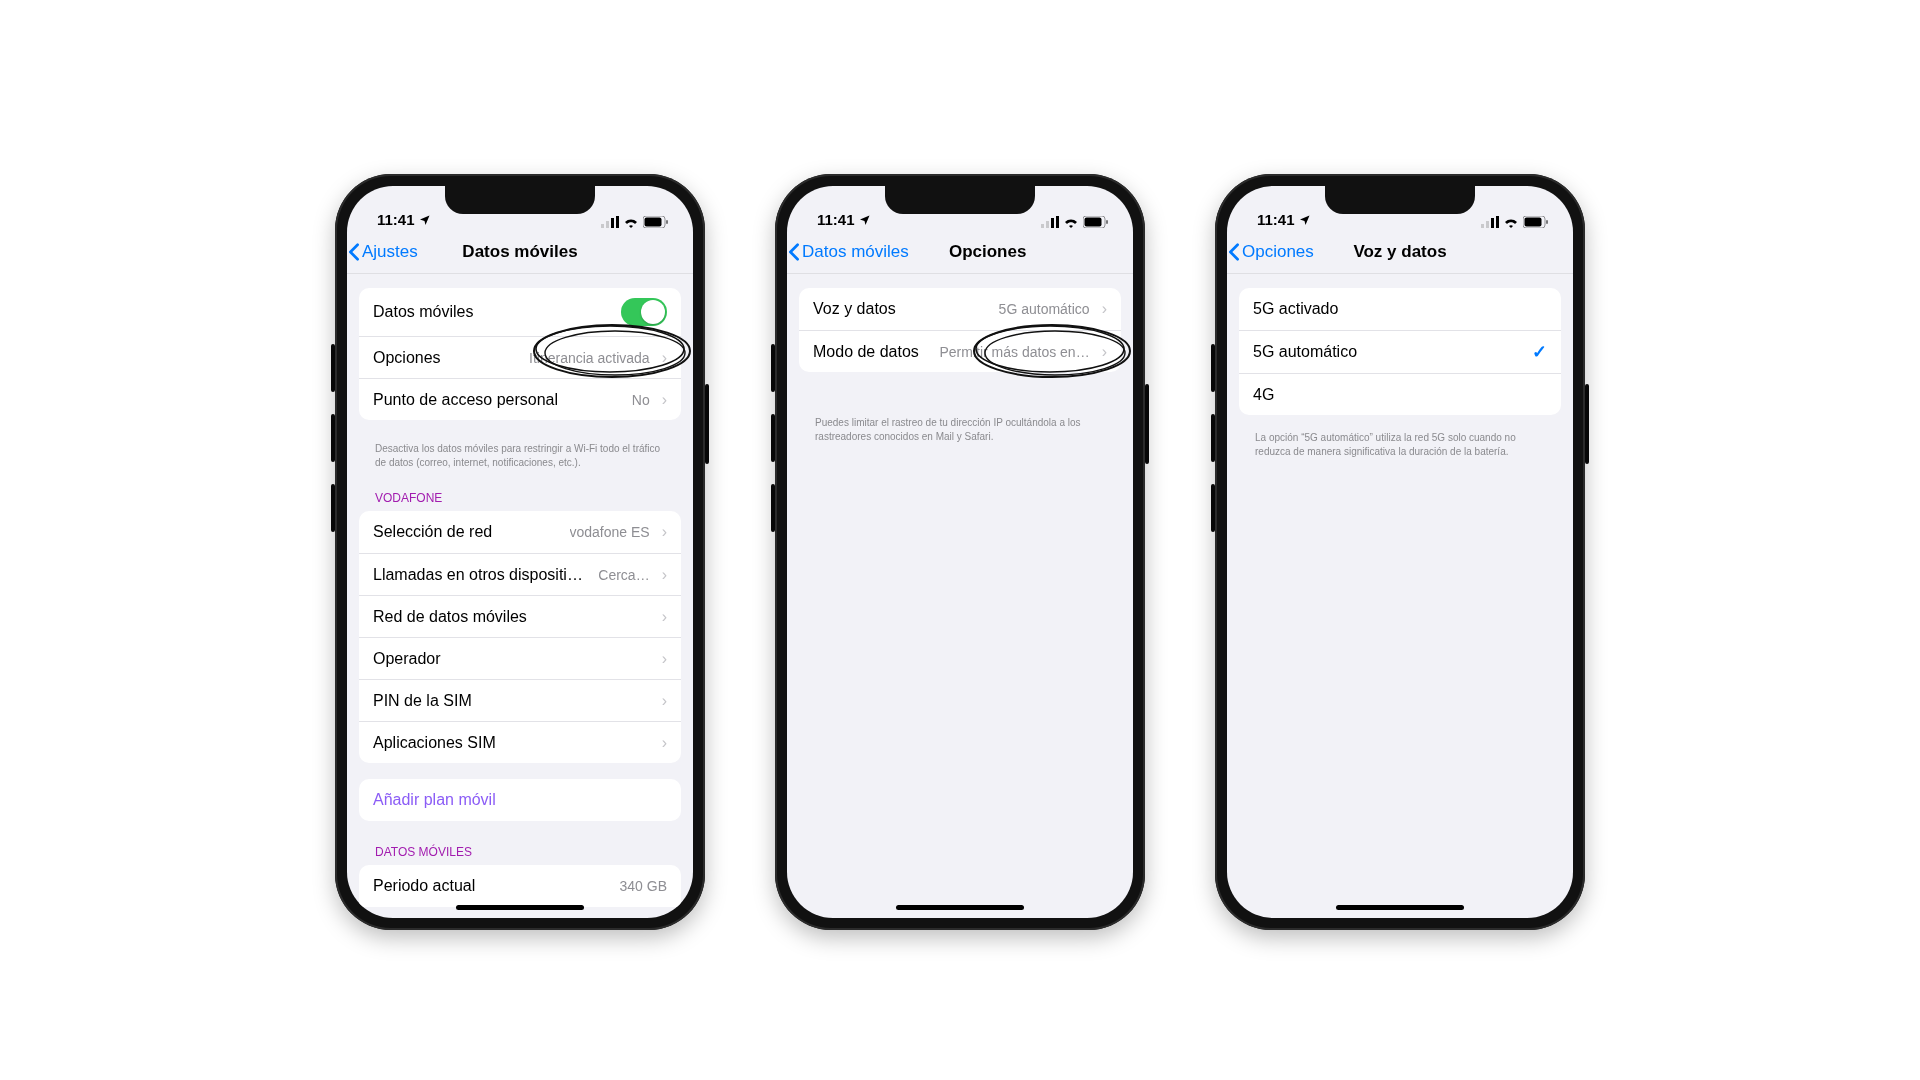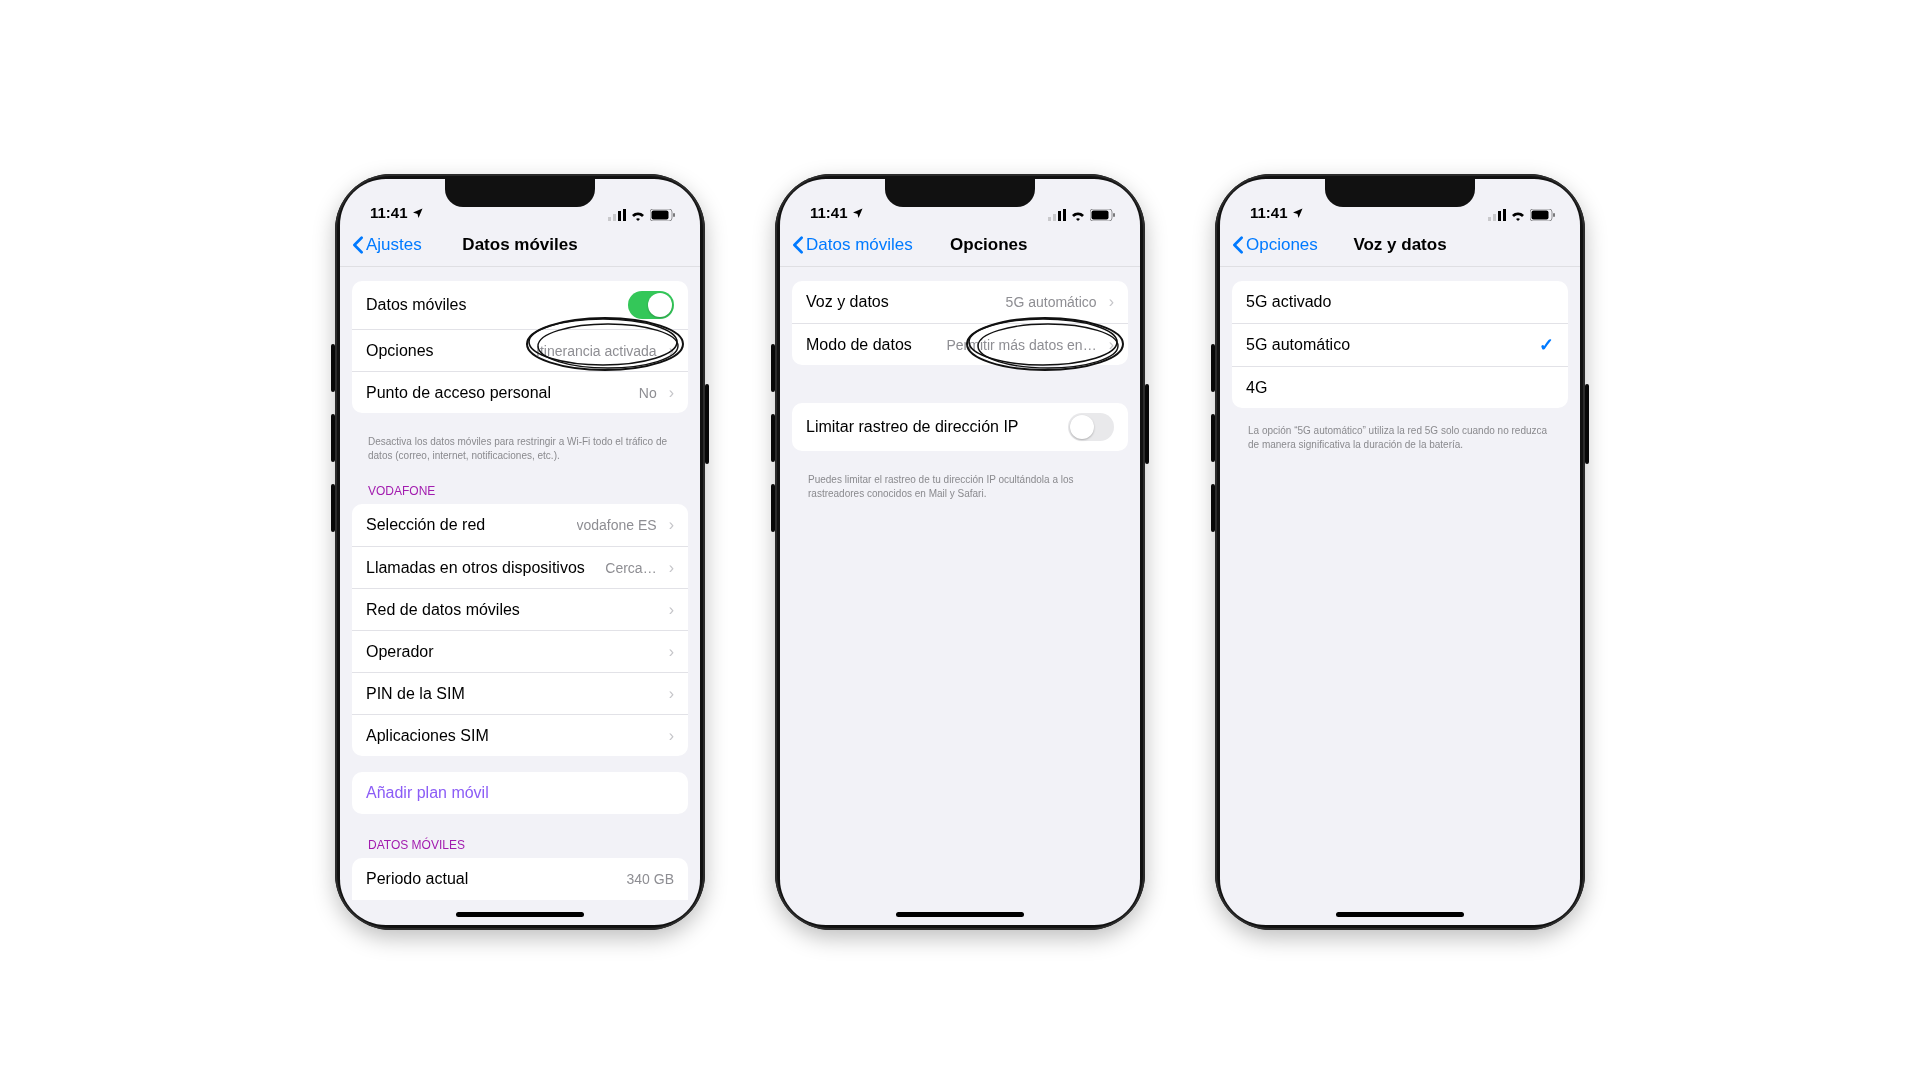--- a/index.html
+++ b/index.html
@@ -12,21 +12,21 @@
     justify-content: center;
     align-items: center;
     gap: 70px;
     padding: 30px 80px;
   }
   .phone {
     width: 370px;
     height: 756px;
     background: #111;
     border-radius: 56px;
-    padding: 5px;
+    padding: 12px;
     position: relative;
     box-shadow: inset 0 0 0 2px #2b2b2b, 0 8px 22px rgba(0,0,0,0.25);
     margin-top: 24px;
   }
   .phone::before, .phone::after {
     content: "";
     position: absolute;
     background: #070707;
     border-radius: 3px;
   } 
@@ -81,21 +81,21 @@
     position: relative;
     padding: 0 8px;
     border-bottom: 0.5px solid rgba(0,0,0,0.08);
   }
   .nav-back {
     display: flex; align-items: center;
     color: #007aff;
     font-size: 17px;
     gap: 2px;
     position: absolute;
-    left: 12px;
+    left: 1px;
   }
   .nav-title {
     position: absolute;
     left: 50%; transform: translateX(-50%);
     font-size: 17px;
     font-weight: 600;
   }
   .content {
     flex: 1;
     overflow: hidden;
@@ -357,26 +357,20 @@
         </div>
         <div class="row">
           <span class="label">Modo de datos</span>
           <span class="value" style="max-width:180px">Permitir más datos en…</span>
           <span class="chevron">›</span>
         </div>
       </div>
 
       <div style="height:22px"></div>
 
-      <div class="group">
-        <div class="row">
-          <span class="label">Limitar rastreo de dirección IP</span>
-          <span class="toggle off"></span>
-        </div>
-      </div>
       <div class="footer-text">Puedes limitar el rastreo de tu dirección IP ocultándola a los rastreadores conocidos en Mail y Safari.</div>
     </div>
 
     <svg class="scribble" style="top:130px; left:180px;" width="170" height="70" viewBox="0 0 170 70">
       <ellipse cx="85" cy="35" rx="78" ry="26" fill="none" stroke="#111" stroke-width="2"></ellipse>
       <ellipse cx="83" cy="33" rx="74" ry="23" fill="none" stroke="#111" stroke-width="1.6"></ellipse>
       <ellipse cx="88" cy="37" rx="70" ry="22" fill="none" stroke="#111" stroke-width="1.4"></ellipse>
     </svg>
   </div>
 </div>

